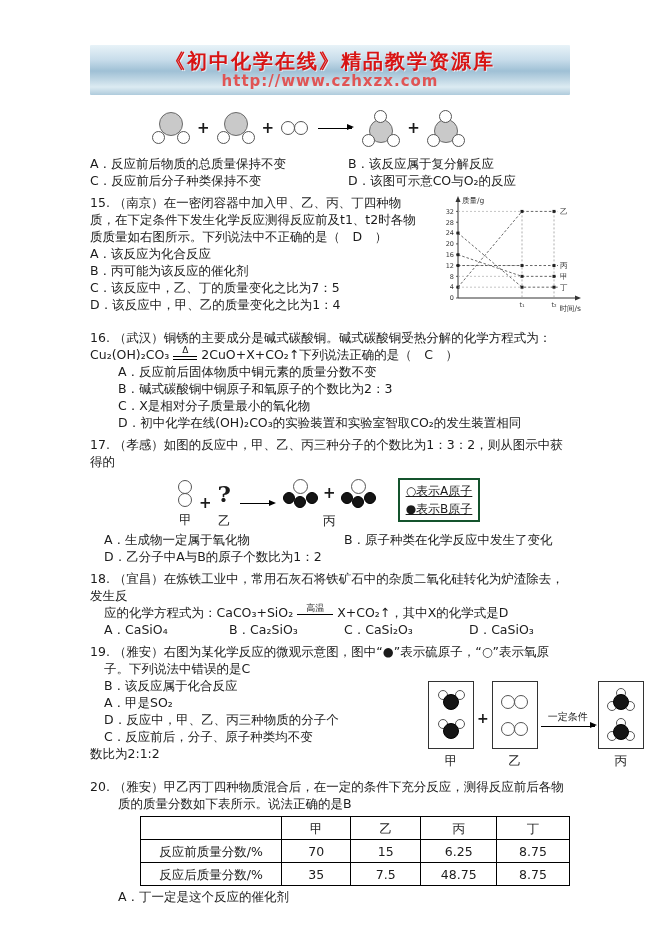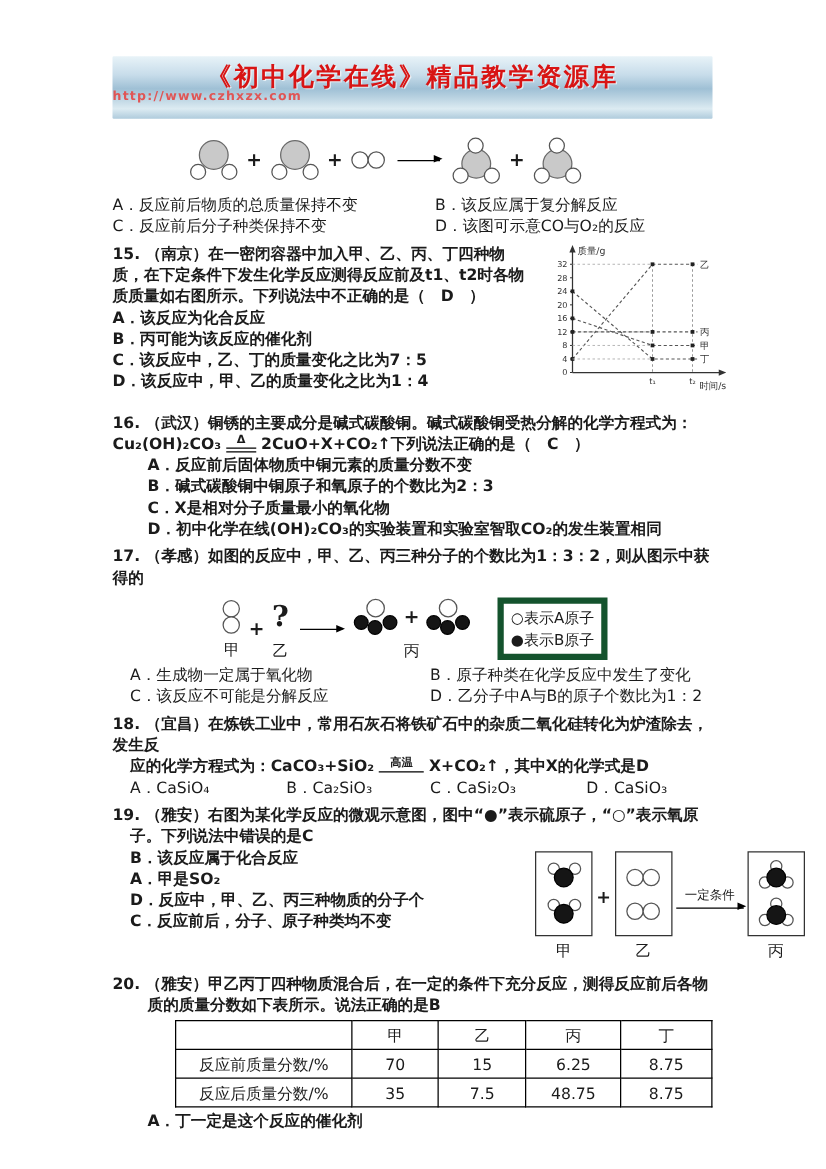--- a/index.html
+++ b/index.html
@@ -4,21 +4,21 @@
 <style>
   html,body{margin:0;padding:0;width:661px;height:935px;background:#fff;overflow:hidden;
     font-family:"DejaVu Sans",sans-serif;color:#1b1b1b;}
   .content{position:absolute;left:90px;top:45px;width:480px;font-size:12.5px;line-height:1.36;}
 
   
   .banner{height:50px;border-radius:1px;overflow:hidden;
     background:linear-gradient(180deg,#e8f3f8 0%,#c7dcea 30%,#9fc0d5 52%,#b9d2e1 66%,#dcebf2 84%,#afcbdc 100%);}
   .banner-title{font-family:"DejaVu Serif",serif;font-weight:bold;font-size:20px;color:#d81414;
     text-align:center;margin-top:3px;letter-spacing:2px;text-shadow:1px 1px 0 rgba(255,255,255,.65);}
-  .banner-url{font-size:10px;font-weight:bold;color:#e05555;text-align:left;margin-top:-4px;letter-spacing:1px;}
+  .banner-url{font-size:15px;font-weight:bold;color:#e05555;text-align:center;margin-top:-4px;letter-spacing:1px;}
 
   
   .mol{position:relative;display:inline-block;vertical-align:middle;}
   .atom{position:absolute;border-radius:50%;border:1px solid #555;box-sizing:border-box;background:#fff;}
   .atom.g{background:#c9c9c9;border-color:#6a6a6a;}
   .atom.b{background:#151515;border-color:#000;z-index:2;}
   .m-water{width:38px;height:33px;}
   .m-water .c{left:7px;top:0;width:24px;height:24px;}
   .m-water .l{left:0;top:19px;width:13px;height:13px;}
   .m-water .r{left:25px;top:19px;width:13px;height:13px;}
@@ -47,47 +47,47 @@
   .m-so3 .l{left:0;top:13px;width:10px;height:10px;}
   .m-so3 .r{left:18px;top:13px;width:10px;height:10px;}
   .m-so3 .c{left:6px;top:6px;width:16px;height:16px;}
 
   .rxn-row{display:flex;align-items:center;gap:7px;margin:10px 0 4px 62px;height:46px;}
   .sym{font-size:15px;font-weight:bold;}
   .sarrow{position:relative;width:34px;height:1px;background:#000;margin:0 3px;}
   .sarrow:after{content:"";position:absolute;right:-2px;top:-3.5px;
     border-left:7px solid #000;border-top:3.5px solid transparent;border-bottom:3.5px solid transparent;}
 
-  p{margin:0;font-weight:bold;}
+  p{margin:0;}
   .optrow{display:flex;}
   .optrow .c1{width:258px;}
   .optrow2 .c1{width:240px;}
   .ind14{padding-left:14px;}
   .ind28{padding-left:28px;}
   .hang14{padding-left:14px;text-indent:-14px;}
   .hang28{padding-left:28px;text-indent:-28px;}
   .qblock{margin-top:5px;}
 
   
   .chart-float{float:right;width:154px;margin:-2px -14px 2px 4px;}
 
   
   .econd{display:inline-flex;flex-direction:column;align-items:center;margin:0 4px;vertical-align:-4px;}
   .econd .lab{font-size:9px;line-height:1;}
   .econd .dline{width:24px;height:2px;border-top:1px solid #000;border-bottom:1px solid #000;margin-top:1px;}
   .econd .sline{width:36px;height:0;border-top:1px solid #000;margin-top:1px;}
-  .eqline{display:flex;align-items:center;flex-wrap:nowrap;font-weight:bold;}
+  .eqline{display:flex;flex-wrap:nowrap;}
 
   
   .q17-row{display:flex;align-items:center;margin:8px 0 2px 88px;gap:6px;}
   .mcol{display:flex;flex-direction:column;align-items:center;}
   .prodpair{display:flex;align-items:center;gap:5px;}
   .mlabel{font-size:12.5px;margin-top:3px;text-align:center;}
   .qmark{font-size:23px;font-weight:bold;font-family:"DejaVu Serif",serif;}
-  .legend{border:5px solid #14532d;padding:2px 6px;font-size:12px;line-height:1.5;margin-left:16px;align-self:flex-start;background:#fff;}
+  .legend{border:2px solid #14532d;padding:2px 6px;font-size:12px;line-height:1.5;margin-left:16px;align-self:flex-start;background:#fff;text-decoration:underline;}
 
   
   .q19-float{float:right;width:234px;margin:4px -92px 4px 6px;display:flex;align-items:center;}
   .mbox{width:44px;height:66px;border:1px solid #333;background:#fff;display:flex;flex-direction:column;
     align-items:center;justify-content:space-evenly;}
   .carrow{display:flex;flex-direction:column;align-items:center;margin:0 3px 14px;}
   .carrow .lab{font-size:10px;white-space:nowrap;margin-bottom:2px;}
   .carrow .shaft{position:relative;width:54px;height:1px;background:#000;}
   .carrow .shaft:after{content:"";position:absolute;right:-2px;top:-3.5px;
     border-left:7px solid #000;border-top:3.5px solid transparent;border-bottom:3.5px solid transparent;}
@@ -274,21 +274,20 @@
       <div class="legend">
         <div>○表示A原子</div>
         <div>●表示B原子</div>
       </div>
     </div>
     <div class="optrow optrow2 ind14">
         <span class="c1">A．生成物一定属于氧化物</span>
         <span>B．原子种类在化学反应中发生了变化</span>
       </div>
     <div class="optrow optrow2 ind14">
-        <span class="c1">C．该反应不可能是分解反应</span>
         <span>D．乙分子中A与B的原子个数比为1：2</span>
       </div>
   </div>
 
   <div class="qblock">
     <p>18. （宜昌）在炼铁工业中，常用石灰石将铁矿石中的杂质二氧化硅转化为炉渣除去，发生反</p>
     <div class="eqline ind14">
       <span>应的化学方程式为：CaCO₃+SiO₂</span>
       <span class="econd">
           <span class="lab">高温</span>
@@ -355,20 +354,21 @@
               <i class="atom b c"></i>
             </span>
         </div>
         <span class="mlabel">丙</span>
       </div>
     </div>
     <p class="ind14">B．该反应属于化合反应</p>
     <p class="ind14">A．甲是SO₂</p>
     <p class="ind14">D．反应中，甲、乙、丙三种物质的分子个</p>
     <p class="ind14">C．反应前后，分子、原子种类均不变</p>
+    <p>数比为2:1:2</p>
     <div class="clear"></div>
   </div>
 
   <div class="qblock">
     <p class="hang28">20. （雅安）甲乙丙丁四种物质混合后，在一定的条件下充分反应，测得反应前后各物质的质量分数如下表所示。说法正确的是B</p>
     <table class="q20-table">
       <tbody>
           <tr>
         <th class="lblcol"></th>
         <th class="vcol">甲</th>

